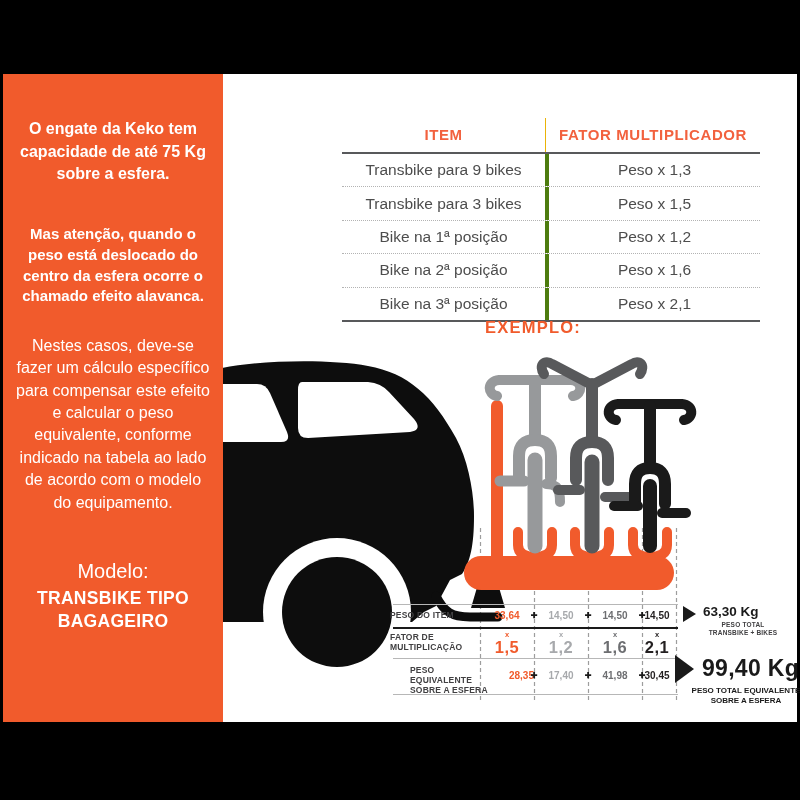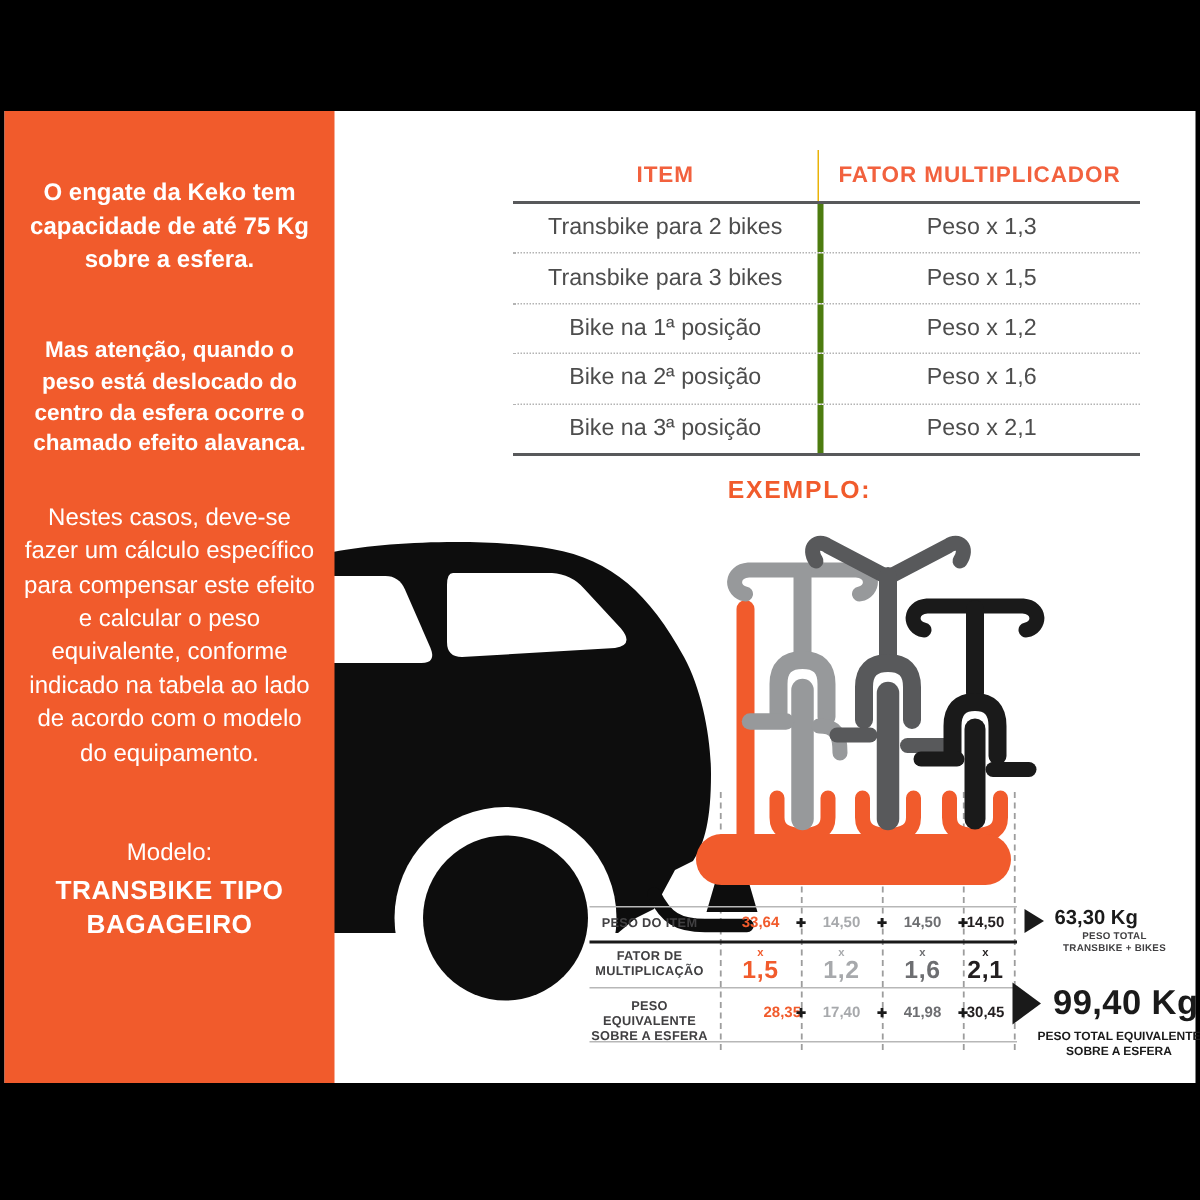--- a/index.html
+++ b/index.html
@@ -12,44 +12,44 @@
   .bar-bottom{left:0;top:722px;width:800px;height:78px;background:#000;}
   .bar-left{left:0;top:0;width:3px;height:800px;background:#000;}
   .bar-right{left:797px;top:0;width:3px;height:800px;background:#000;}
 
   
   .sidebar{left:3px;top:74px;width:220px;height:648px;background:#f15b2c;color:#fff;
            box-sizing:border-box;padding:44px 13px 0 13px;text-align:center;}
   .sb-p1{font-size:16px;line-height:1.42;font-weight:700;}
   .sb-p2{font-size:15px;line-height:1.38;font-weight:700;margin-top:38px;}
   .sb-p3{font-size:16px;line-height:1.40;font-weight:400;margin-top:28px;}
-  .sb-model-label{font-size:16px;margin-top:46px;}
+  .sb-model-label{font-size:20px;margin-top:46px;}
   .sb-model-name{font-size:17.5px;font-weight:700;line-height:1.3;margin-top:4px;letter-spacing:.3px;}
 
   
-  .ftable{left:342px;top:100px;width:418px;}
+  .ftable{left:342px;top:118px;width:418px;}
   .ftable .hdr{display:grid;grid-template-columns:203px 215px;}
   .ftable .hcell{color:#f2613e;font-weight:700;font-size:15px;letter-spacing:.6px;
                  text-align:center;display:flex;align-items:center;justify-content:center;
                  min-height:34px;line-height:1.1;}
   .ftable .hcell.right{border-left:1px solid #eab308;}
   .ftable .rows{border-top:2px solid #58595b;border-bottom:2px solid #58595b;}
   .ftable .row{display:grid;grid-template-columns:203px 215px;height:32.4px;}
   .ftable .row + .row{border-top:1px dotted #b3b3b3;}
   .ftable .cell{display:flex;align-items:center;justify-content:center;
                 font-size:15.5px;color:#4d4d4d;}
   .ftable .cell.right{border-left:4px solid #4d7c0f;}
 
   .exemplo{left:433px;top:318px;width:200px;text-align:center;color:#f15b2c;
            font-size:16.5px;font-weight:700;letter-spacing:1.2px;}
 
   
   .hline{height:0;border-top:1px solid #b7b7b7;}
   .hline.black{border-top:2px solid #1a1a1a;}
-  .clabel{width:86px;text-align:center;font-size:8.5px;font-weight:700;color:#414042;
+  .clabel{width:86px;text-align:left;font-size:8.5px;font-weight:700;color:#414042;
           line-height:1.15;letter-spacing:.2px;}
   .cval{width:54px;text-align:center;font-size:10px;font-weight:700;}
   .cfat{width:54px;text-align:center;display:flex;flex-direction:column;align-items:center;}
   .cfat .x{font-size:7.5px;font-weight:700;line-height:8px;}
   .cfat .num{font-size:16.5px;font-weight:700;line-height:17px;letter-spacing:.5px;}
   .col1{color:#f15b2c;} .col2{color:#a7a9ac;} .col3{color:#6d6e71;} .col4{color:#231f20;}
   .plus{width:12px;margin-left:-6px;text-align:center;font-size:8px;color:#1a1a1a;font-weight:700;}
   .tri-small{width:0;height:0;border-left:13px solid #1a1a1a;
              border-top:8px solid transparent;border-bottom:8px solid transparent;}
   .tri-big{width:0;height:0;border-left:19px solid #1a1a1a;
@@ -144,21 +144,21 @@
     <div class="sb-model-name">TRANSBIKE TIPO BAGAGEIRO</div>
   </div>
 
   <div class="abs ftable">
     <div class="hdr">
       <div class="hcell">ITEM</div>
       <div class="hcell right">FATOR MULTIPLICADOR</div>
     </div>
     <div class="rows">
       <div class="row">
-        <div class="cell">Transbike para 2 bikes</div>
+        <div class="cell">Transbike para 9 bikes</div>
         <div class="cell right">Peso x 1,3</div>
       </div>
       <div class="row">
         <div class="cell">Transbike para 3 bikes</div>
         <div class="cell right">Peso x 1,5</div>
       </div>
       <div class="row">
         <div class="cell">Bike na 1ª posição</div>
         <div class="cell right">Peso x 1,2</div>
       </div>
@@ -178,21 +178,21 @@
   <div class="abs hline" style="left:393px;top:604px;width:285px;"></div>
   <div class="abs hline black" style="left:393px;top:627px;width:285px;"></div>
   <div class="abs hline" style="left:393px;top:658px;width:285px;"></div>
   <div class="abs hline" style="left:393px;top:694px;width:285px;"></div>
 
   <div class="abs clabel" style="left:390px;top:611px;">PESO DO ITEM</div>
   <div class="abs clabel" style="left:390px;top:633px;">
     <div>FATOR DE</div>
     <div>MULTIPLICAÇÃO</div>
   </div>
-  <div class="abs clabel" style="left:390px;top:666px;">
+  <div class="abs clabel" style="left:410px;top:666px;">
     <div>PESO EQUIVALENTE</div>
     <div>SOBRE A ESFERA</div>
   </div>
 
   <div class="abs cval col1" style="left:480px;top:610px;">33,64</div>
   <div class="abs cval col2" style="left:534px;top:610px;">14,50</div>
   <div class="abs cval col3" style="left:588px;top:610px;">14,50</div>
   <div class="abs cval col4" style="left:636px;top:610px;width:42px;">14,50</div>
   <div class="abs plus" style="left:534px;top:611px;">✚</div>
   <div class="abs plus" style="left:588px;top:611px;">✚</div>

